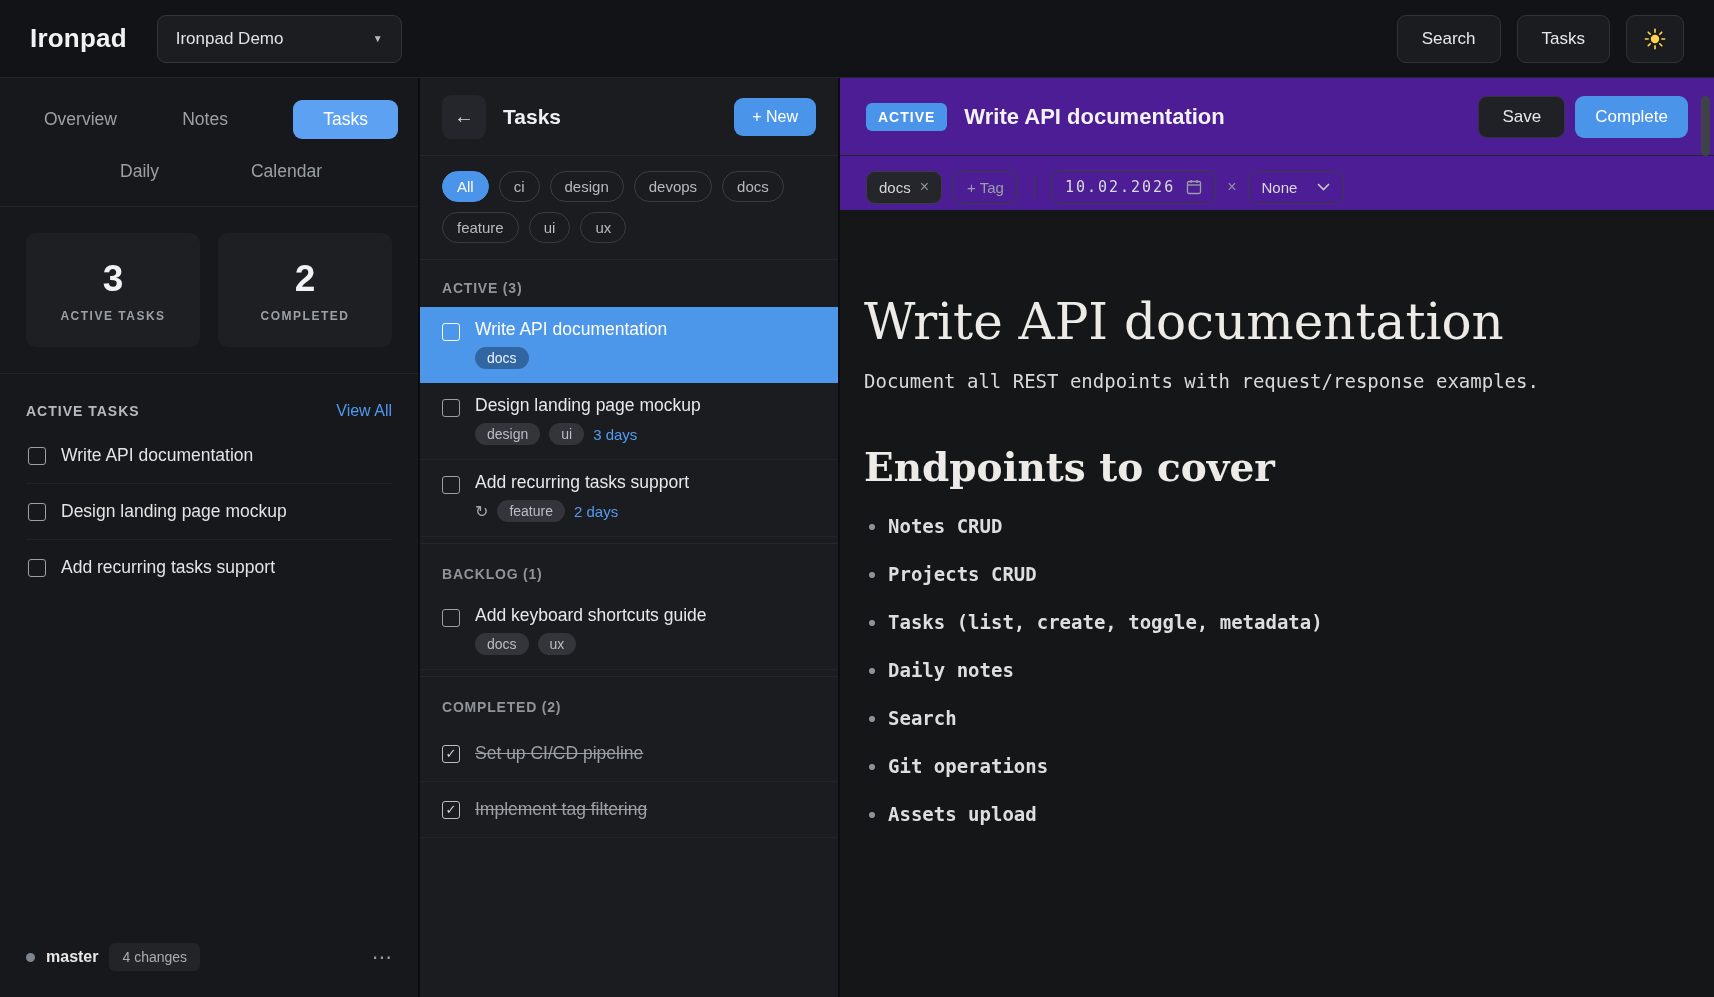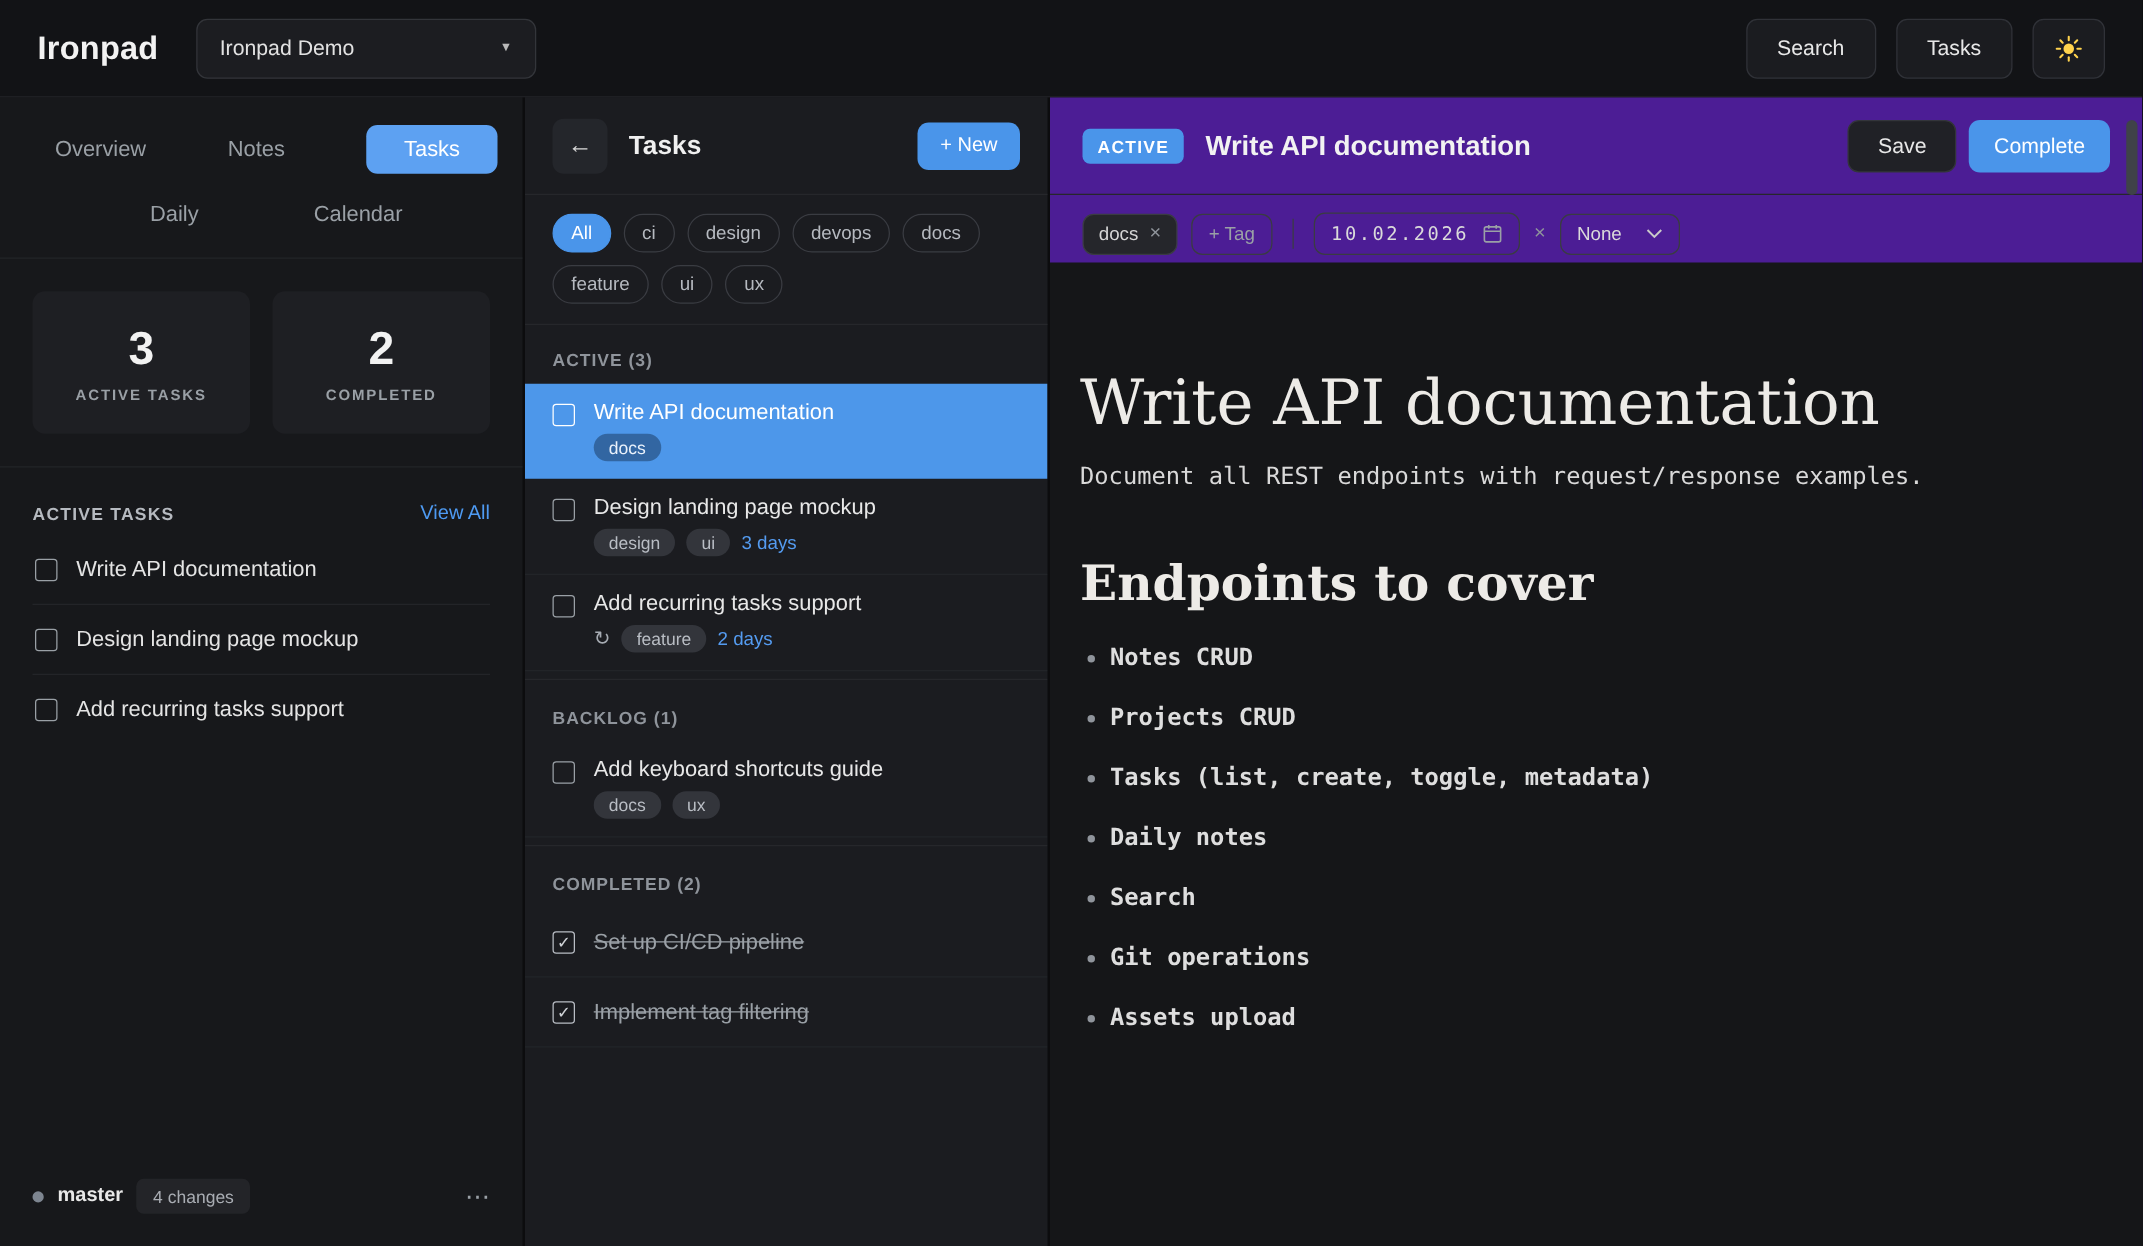--- a/index.html
+++ b/index.html
@@ -3,21 +3,21 @@
 <meta charset="utf-8">
 <style>
   * { box-sizing: border-box; }
   html,body { margin:0; padding:0; background:#0b0b0c; }
   body { font-family:"Liberation Sans","DejaVu Sans",sans-serif; color:#e6e6e6; }
   .app { position:relative; width:1714px; height:997px; background:#131418; overflow:hidden; }
 
   
   .topbar { height:78px; background:#121316; display:flex; align-items:center; padding:0 30px; border-bottom:1px solid #232428; }
   .logo { font-size:26px; font-weight:700; letter-spacing:.2px; color:#f2f2f2; }
-  .project-select { margin-left:30px; width:272px; height:48px; background:#1c1d21; border:1px solid #33353a; border-radius:9px; display:flex; align-items:center; justify-content:space-between; padding:0 18px; font-size:17px; color:#e2e2e2; cursor:pointer; }
+  .project-select { margin-left:30px; width:245px; height:48px; background:#1c1d21; border:1px solid #33353a; border-radius:9px; display:flex; align-items:center; justify-content:space-between; padding:0 18px; font-size:17px; color:#e2e2e2; cursor:pointer; }
   .caret { font-size:10px; color:#b9b9b9; }
   .topbar-right { margin-left:auto; display:flex; gap:16px; align-items:center; }
   .btn-ghost { height:48px; padding:0 24px; background:#1b1c20; border:1px solid #303238; border-radius:9px; color:#e8e8e8; font-size:17px; cursor:pointer; font-family:inherit; }
   .sun-btn { padding:0 17px; display:flex; align-items:center; justify-content:center; }
 
   
   .main { display:flex; height:919px; }
   .sidebar { width:420px; background:#17181b; border-right:2px solid #0c0c0e; display:flex; flex-direction:column; }
   .middle  { width:420px; background:#1b1c20; border-right:2px solid #0c0c0e; display:flex; flex-direction:column; }
   .detail  { flex:1; background:#4c1d95; display:flex; flex-direction:column; position:relative; }

